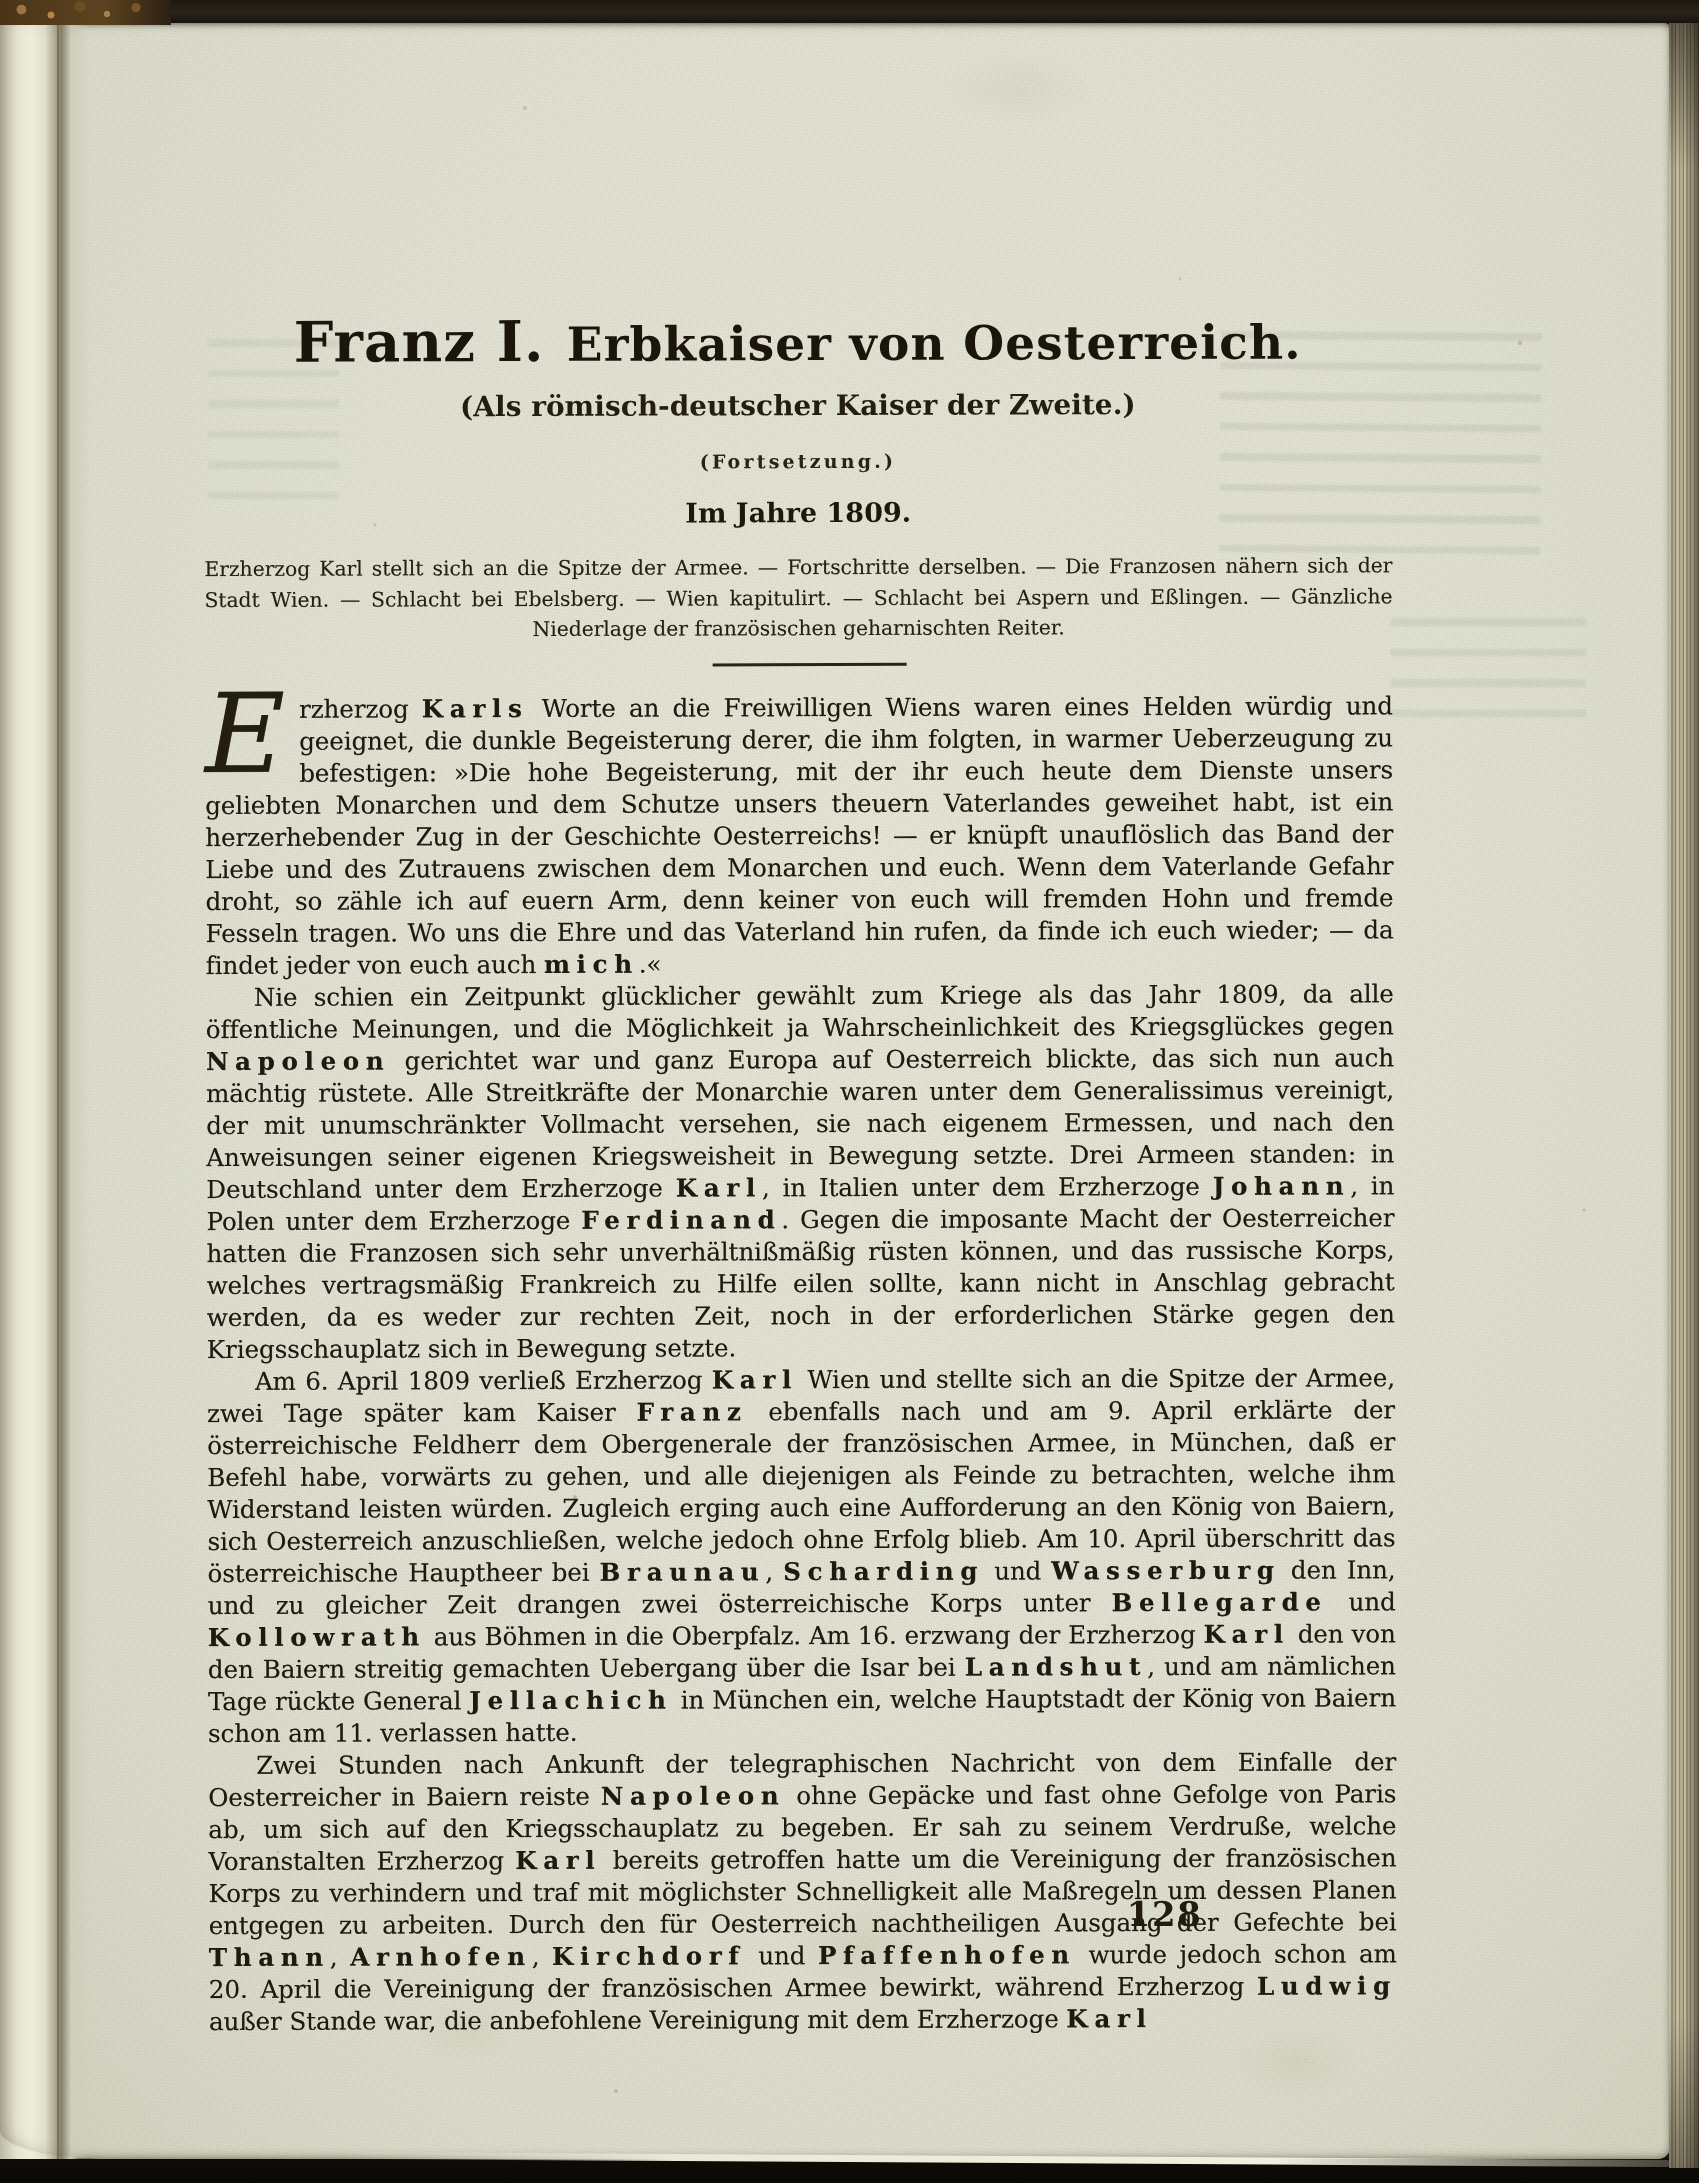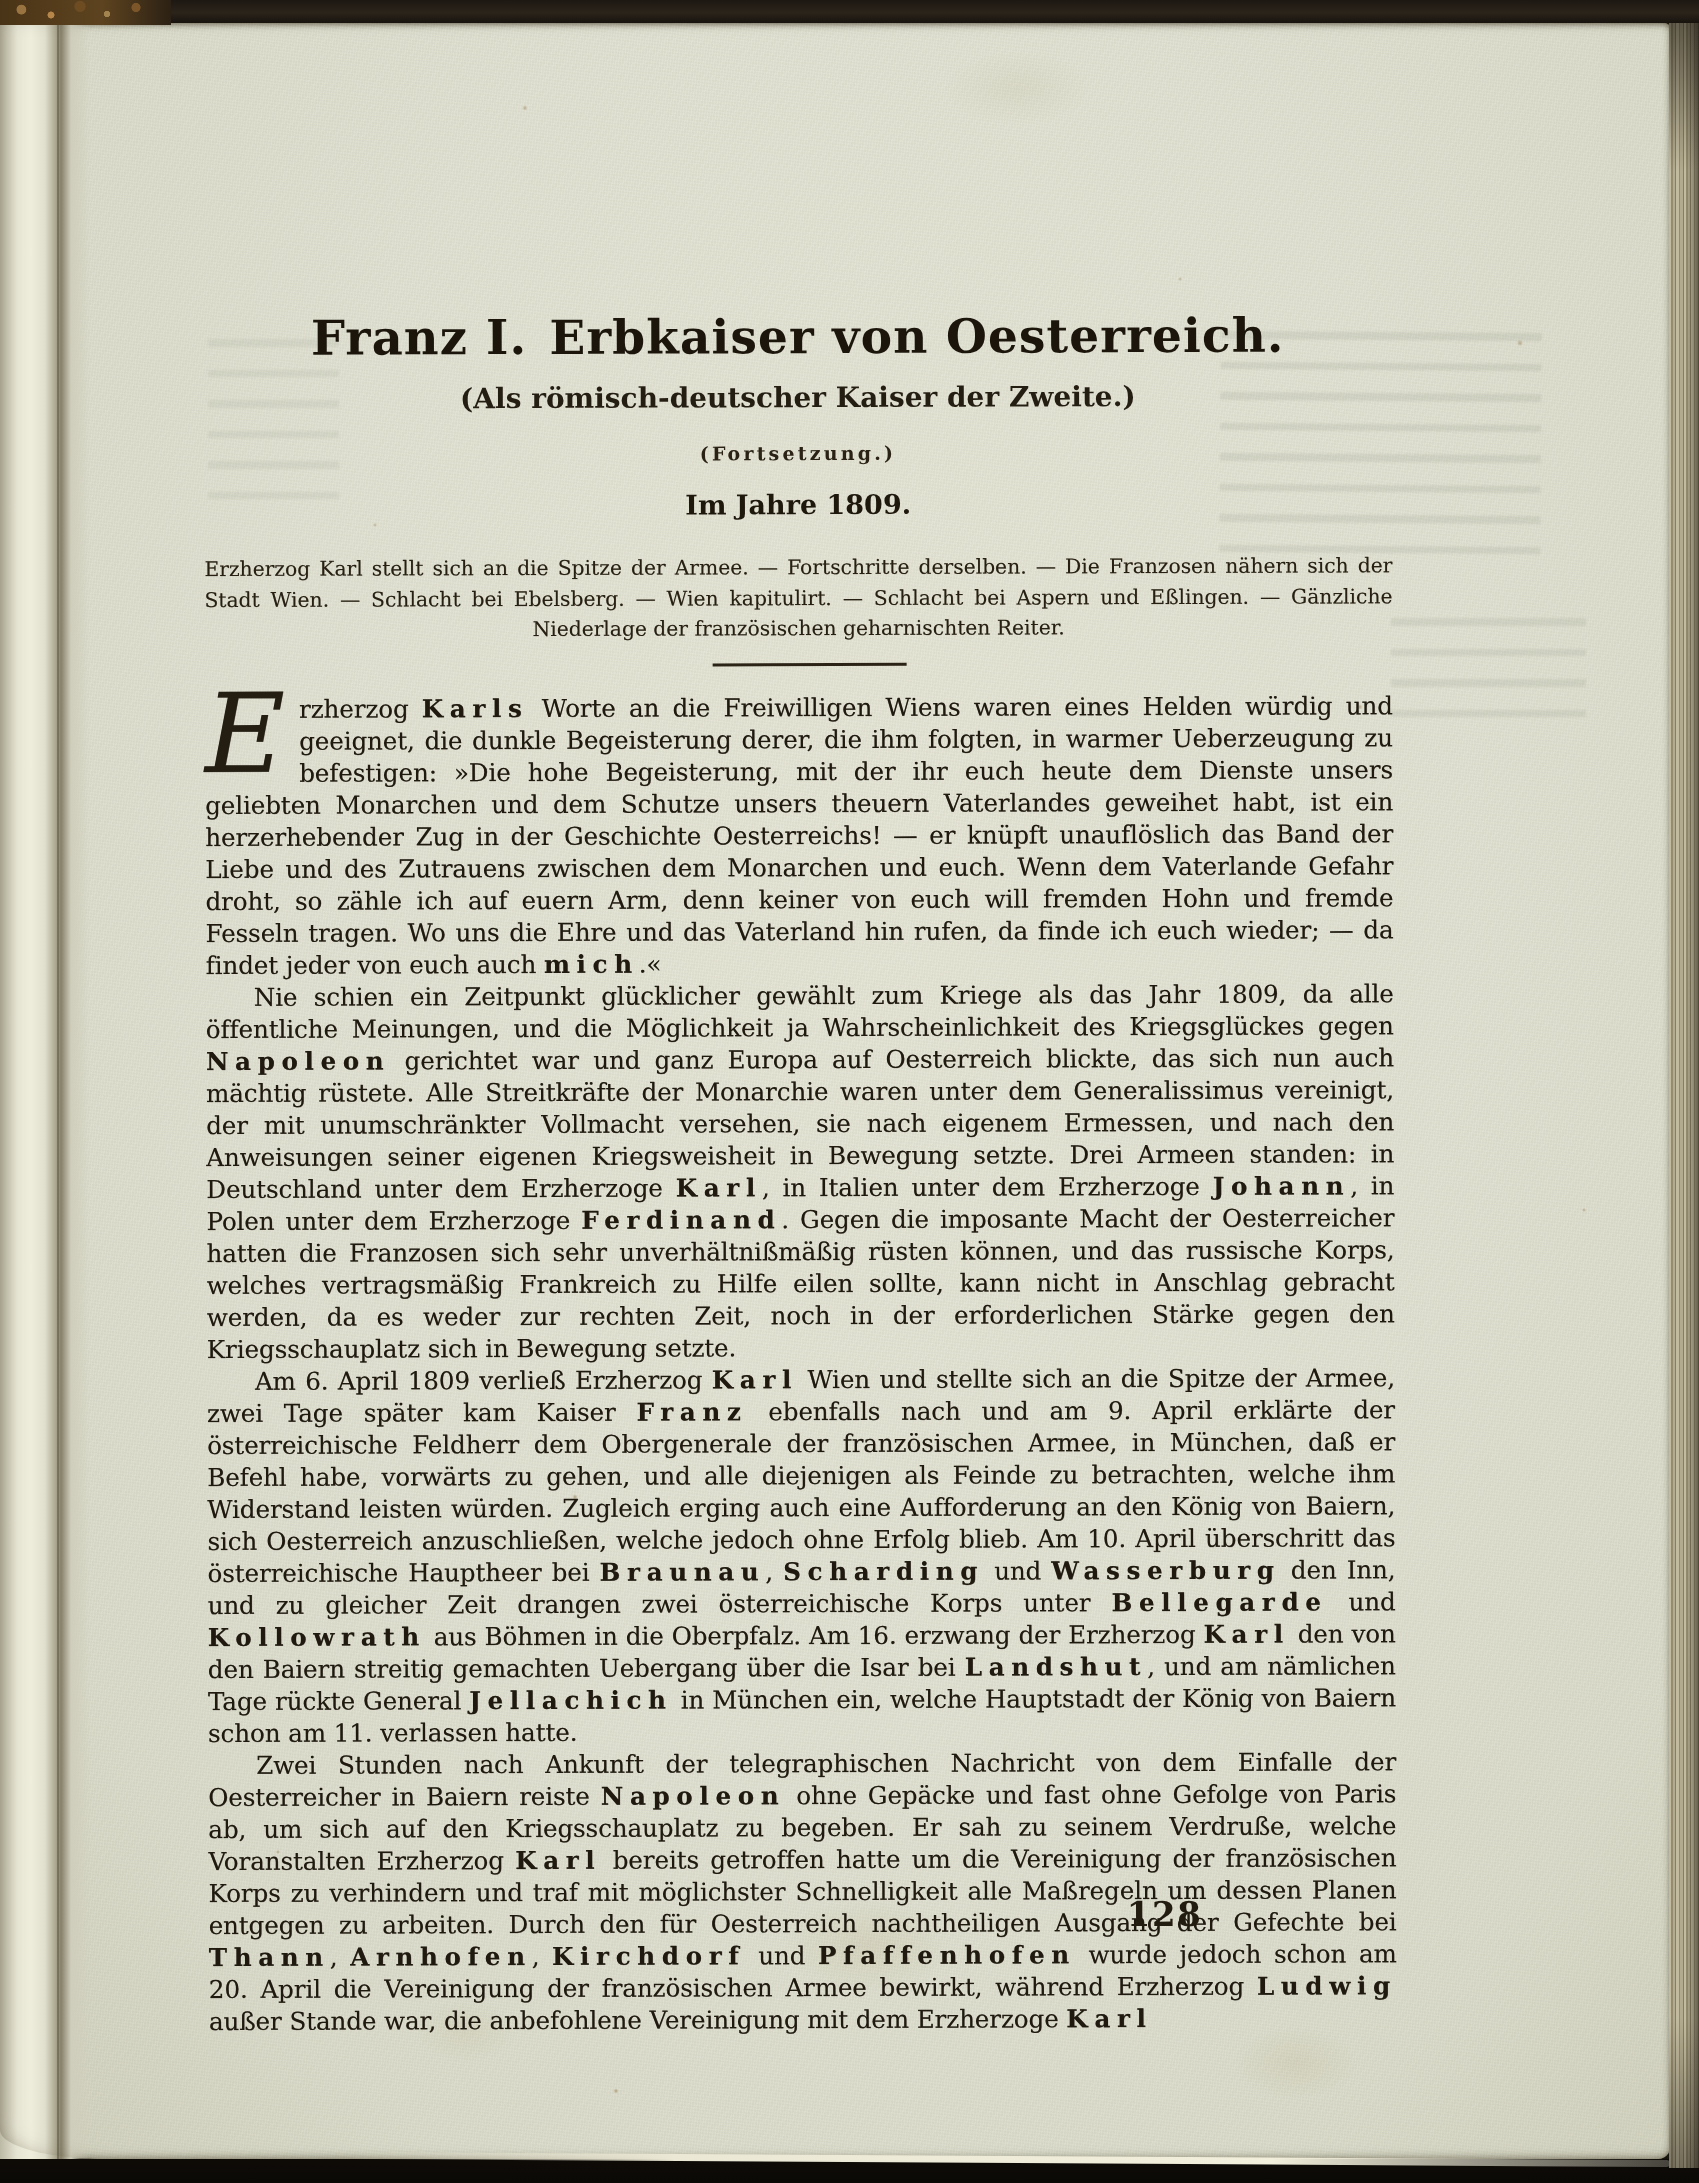--- a/index.html
+++ b/index.html
@@ -101,21 +101,21 @@
       radial-gradient(ellipse 62px 37px at 1295px 2040px, rgba(150,125,70,.09), rgba(150,125,70,0) 100%),
       radial-gradient(ellipse 51px 32px at 466px 2008px, rgba(150,125,70,.08), rgba(150,125,70,0) 100%),
       radial-gradient(ellipse 75px 37px at 1017px 65px, rgba(140,120,70,.07), rgba(140,120,70,0) 100%);
   }
 
   
   .content{position:absolute;left:0;top:0;width:100%;height:100%;transform:rotate(-.18deg);transform-origin:50% 50%;color:#20190e;}
 
   .header{position:absolute;left:206px;top:289px;width:1188px;text-align:center;}
   .title-line{font-weight:700;color:#1b150b;letter-spacing:1.1px;line-height:1;}
-  .title-main{font-size:48px;}
+  .title-main{font-size:56px;}
   .title-rest{font-size:47px;margin-left:15px;}
   .subtitle{margin-top:21.4px;font-size:28px;font-weight:700;color:#241d11;}
   .continuation{margin-top:28px;font-size:19px;font-weight:700;letter-spacing:3.2px;color:#2a2215;}
   .chapter{margin-top:24.6px;font-size:27px;font-weight:700;color:#1e170c;}
 
   .summary{
     position:absolute;left:206px;top:529px;width:1188px;
     font-size:20.3px;line-height:30.5px;color:#261f12;
     text-align:justify;text-align-last:center;
     text-shadow:0.2px 0.2px 0.3px rgba(35,28,16,.4);

